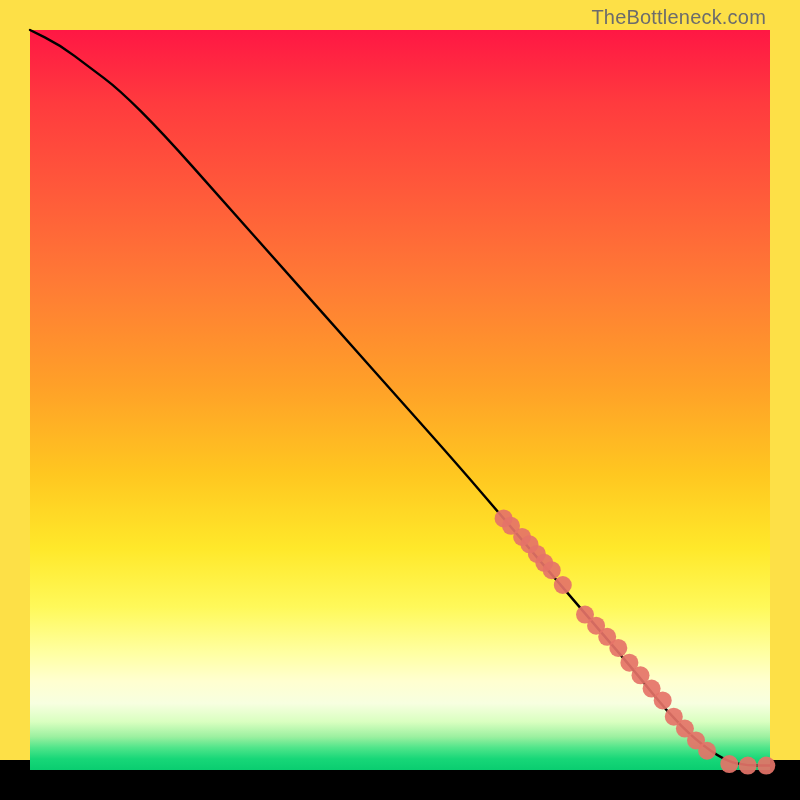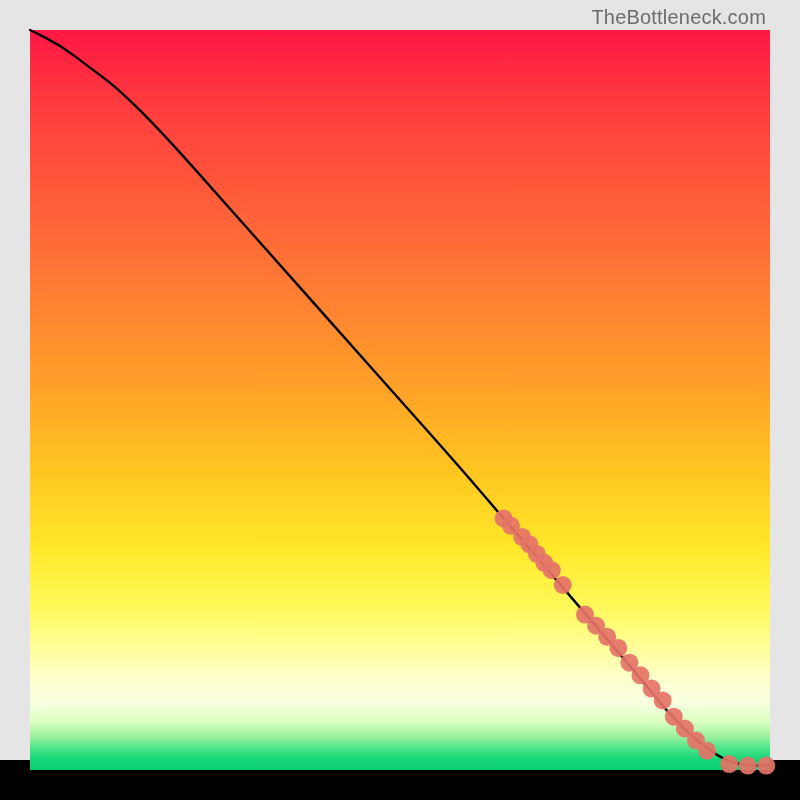--- a/index.html
+++ b/index.html
@@ -8,21 +8,21 @@
     width: 800px;
     height: 800px;
     overflow: hidden;
     background: #000;
     font-family: Arial, Helvetica, sans-serif;
   }
   .frame {
     position: relative;
     width: 800px;
     height: 760px;
-    background: #e5e5e5;
+    background: #fde047;
   }
   .plot-area {
     position: absolute;
     left: 30px;
     top: 30px;
     width: 740px;
     height: 740px;
     
     background: linear-gradient(to bottom,
       #ff1744 0%,

